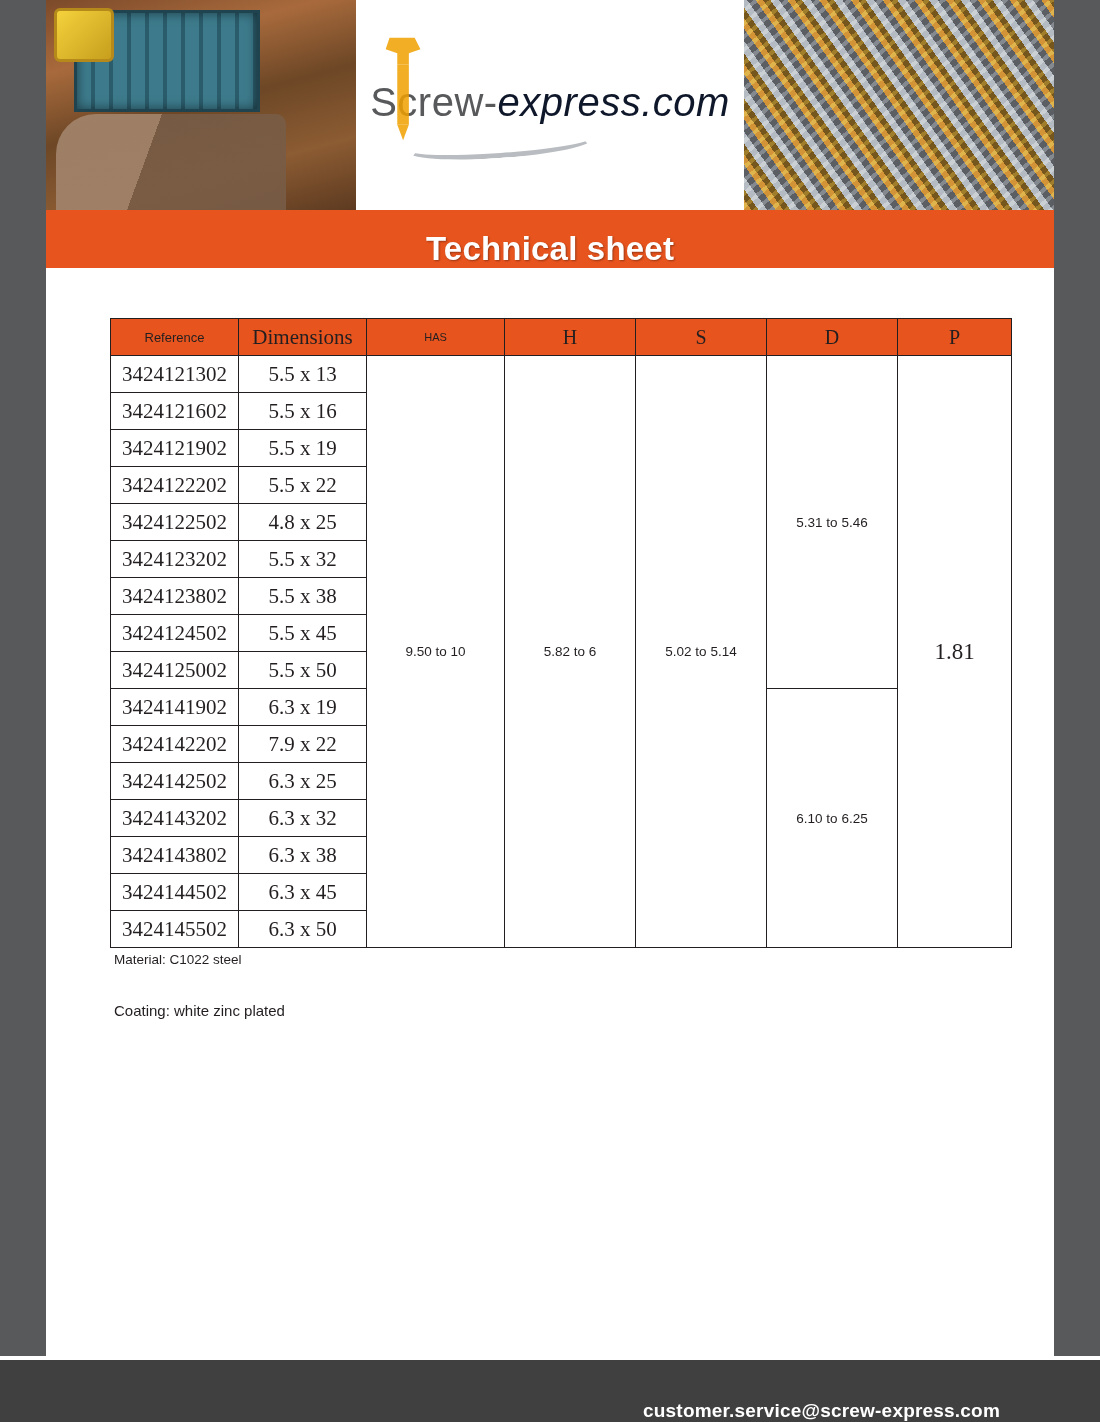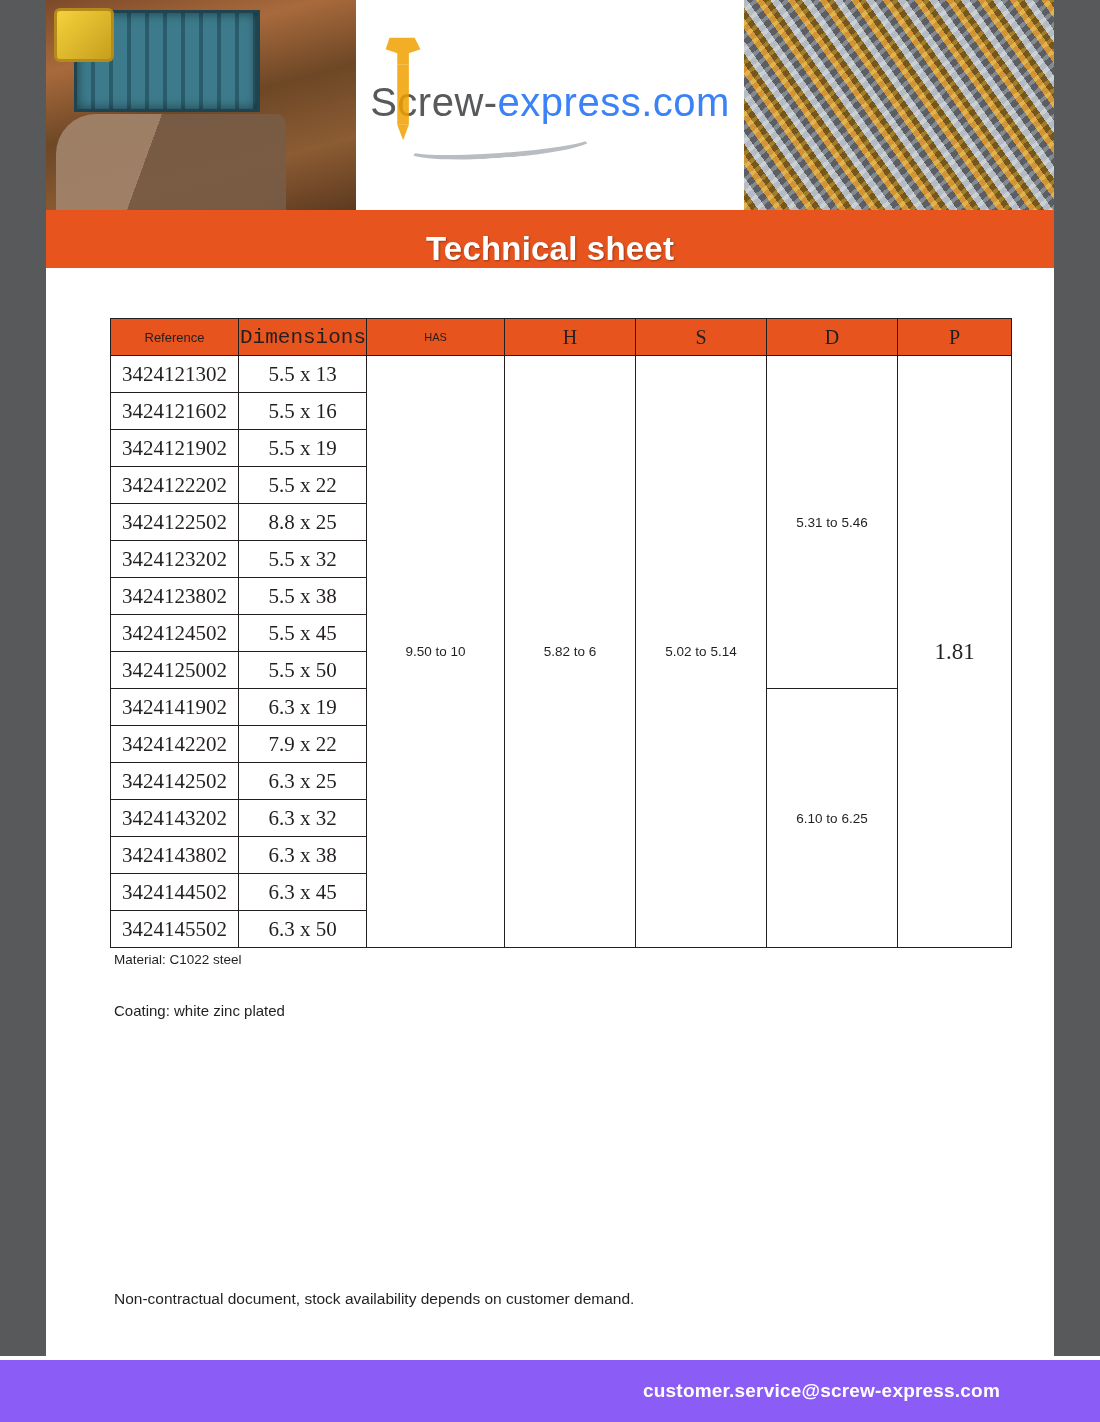--- a/index.html
+++ b/index.html
@@ -114,21 +114,21 @@
     justify-content: center;
     flex-direction: column;
   }
   .logo-text {
     font-size: 40px;
     letter-spacing: .5px;
     white-space: nowrap;
     margin-top: 28px;
   }
   .logo-text .part1 { color: #58595b; font-weight: 400; }
-  .logo-text .part2 { color: #3b82f6; font-weight: 400; }
+  .logo-text .part2 { color: #0f172a; font-style: italic; font-weight: 400; }
   .logo-swoosh {
     width: 180px;
     height: 22px;
     margin-top: 6px;
     margin-right: 100px;
     border-radius: 50%;
     border-bottom: 5px solid #b9bcc0;
     border-left: 4px solid transparent;
     border-right: 4px solid transparent;
     transform: rotate(-4deg);
@@ -178,21 +178,21 @@
     text-align: center;
     vertical-align: middle;
   }
   table.tech thead th {
     background: #e8541e;
     color: #231f20;
     height: 34px;
     font-weight: normal;
   }
   th.h-ref   { width: 125px; font-size: 13px; font-weight: bold; font-family: "Liberation Sans", sans-serif; }
-  th.h-dim   { width: 125px; font-size: 21px; font-family: Liberation Mono, monospace; }
+  th.h-dim   { width: 125px; font-size: 21px; font-family: Liberation Serif, serif; }
   th.h-a     { width: 135px; font-size: 11px; font-weight: bold; }
   th.h-h     { width: 128px; font-size: 20px; font-family: "Liberation Serif", serif; }
   th.h-s     { width: 128px; font-size: 20px; font-family: "Liberation Serif", serif; }
   th.h-d     { width: 128px; font-size: 20px; font-family: "Liberation Serif", serif; }
   th.h-p     { width: 111px; font-size: 20px; font-family: "Liberation Serif", serif; }
 
   td.ref, td.dim {
     font-family: "Liberation Serif", serif;
     font-size: 21px;
     height: 34px;
@@ -219,23 +219,23 @@
   .note-coating  { top: 1002px; font-size: 15px; }
   .note-footer   { top: 1290px; font-size: 15.5px; }
 
   
   .footer-bar {
     position: absolute;
     left: 0;
     right: 0;
     bottom: 0;
     height: 62px;
-    background: #8b5cf6;
+    background: #404040;
     display: flex;
-    align-items: center;
+    align-items: flex-end;
     justify-content: flex-end;
   }
   .footer-email {
     color: #ffffff;
     font-size: 19px;
     font-weight: bold;
     margin-right: 100px;
     letter-spacing: .2px;
   }
   .footer-top-line {
@@ -308,21 +308,21 @@
           <tr>
             <td class="ref">3424121902</td>
             <td class="dim">5.5 x 19</td>
           </tr>
           <tr>
             <td class="ref">3424122202</td>
             <td class="dim">5.5 x 22</td>
           </tr>
           <tr>
             <td class="ref">3424122502</td>
-            <td class="dim">8.8 x 25</td>
+            <td class="dim">4.8 x 25</td>
           </tr>
           <tr>
             <td class="ref">3424123202</td>
             <td class="dim">5.5 x 32</td>
           </tr>
           <tr>
             <td class="ref">3424123802</td>
             <td class="dim">5.5 x 38</td>
           </tr>
           <tr>
@@ -361,20 +361,19 @@
           <tr>
             <td class="ref">3424145502</td>
             <td class="dim">6.3 x 50</td>
           </tr>
         </tbody>
     </table>
   </div>
 
   <div class="note note-material">Material: C1022 steel</div>
   <div class="note note-coating">Coating: white zinc plated</div>
-  <div class="note note-footer">Non-contractual document, stock availability depends on customer demand.</div>
 
   <div class="footer-top-line"></div>
   <div class="footer-bar">
     <span class="footer-email">customer.service@screw-express.com</span>
   </div>
 
 </div>
 
 </body></html>

